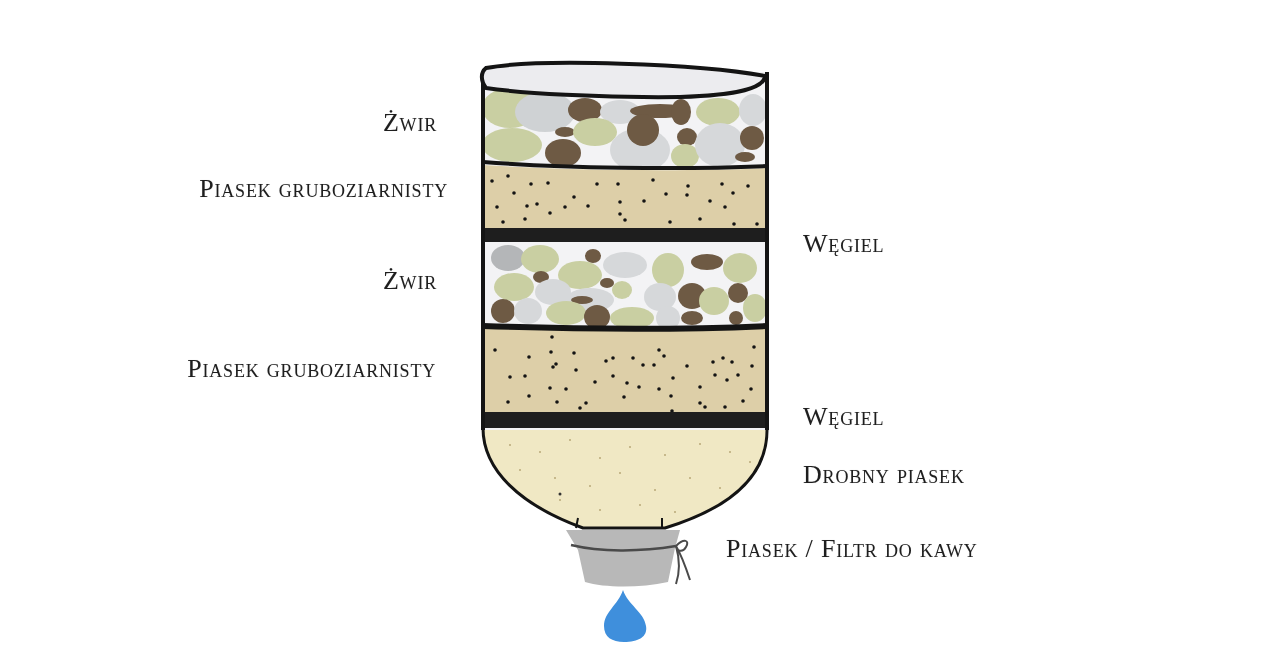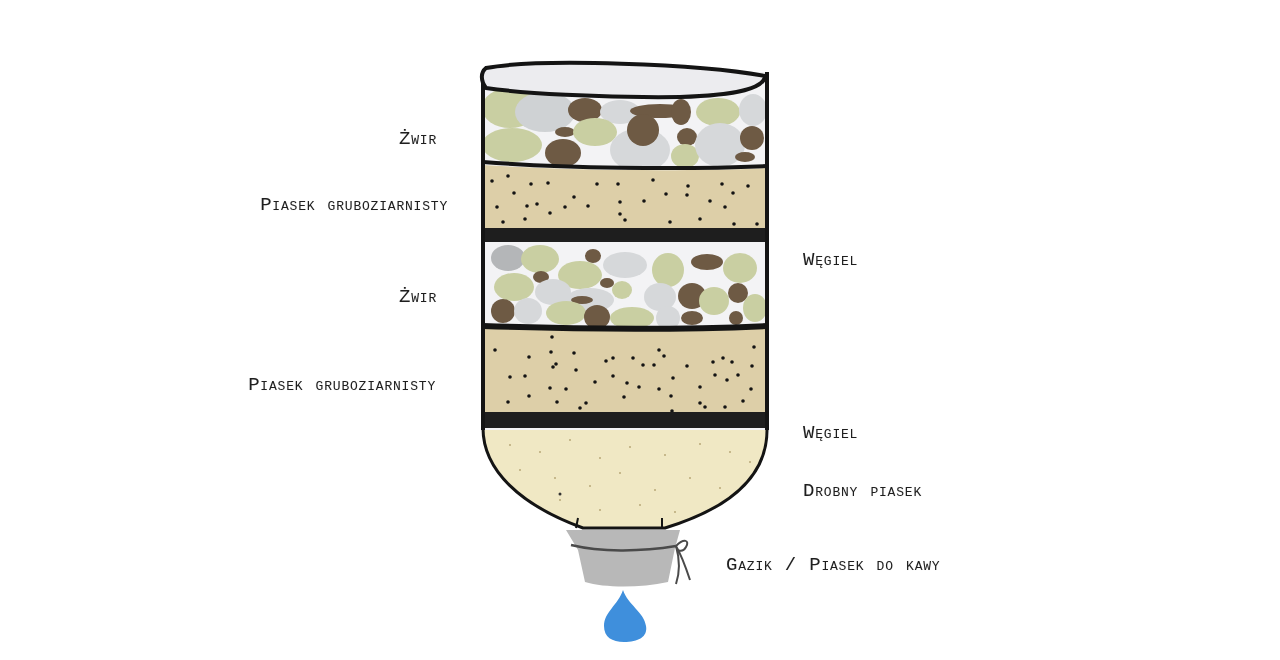--- a/index.html
+++ b/index.html
@@ -1,26 +1,25 @@
 <!DOCTYPE html>
 <html><head>
   <meta charset="utf-8">
   <style>
     html, body { margin: 0; padding: 0; background: #ffffff; }
     body { width: 1280px; height: 660px; position: relative; overflow: hidden; }
     .label {
       position: absolute;
-      font-family: Liberation Mono, monospace;
+      font-family: Liberation Serif, serif;
       color: #1e1e1e;
       font-variant: small-caps;
-      font-size: 19px;
+      font-size: 26px;
       letter-spacing: 0.8px;
       white-space: nowrap;
       text-shadow: 0 0 1px rgba(0,0,0,0.15);
-      margin-top: 20px;
     }
     .label.left { text-align: right; }
     #diagram { position: absolute; left: 0; top: 0; }
   </style>
 </head>
 <body>
 
 <svg id="diagram" width="1280" height="660" viewBox="0 0 1280 660">
 
   <path d="M483 428 L767 428 C768 470 740 505 665 528 L583 528 C520 505 483 470 483 428 Z" fill="#f0e8c4" stroke="#141414" stroke-width="3"></path>
@@ -220,13 +219,13 @@
 </svg>
 
 <div class="label left" style="right: 843px; top: 108px;">Żwir</div>
 <div class="label left" style="right: 832px; top: 174px;">Piasek gruboziarnisty</div>
 <div class="label left" style="right: 843px; top: 266px;">Żwir</div>
 <div class="label left" style="right: 844px; top: 354px;">Piasek gruboziarnisty</div>
 
 <div class="label" style="left: 803px; top: 229px;">Węgiel</div>
 <div class="label" style="left: 803px; top: 402px;">Węgiel</div>
 <div class="label" style="left: 803px; top: 460px; text-align: center;">Drobny piasek</div>
-<div class="label" style="left: 726px; top: 534px;">Gazik / Piasek do kawy</div>
+<div class="label" style="left: 726px; top: 534px;">Piasek / Filtr do kawy</div>
 
 </body></html>

